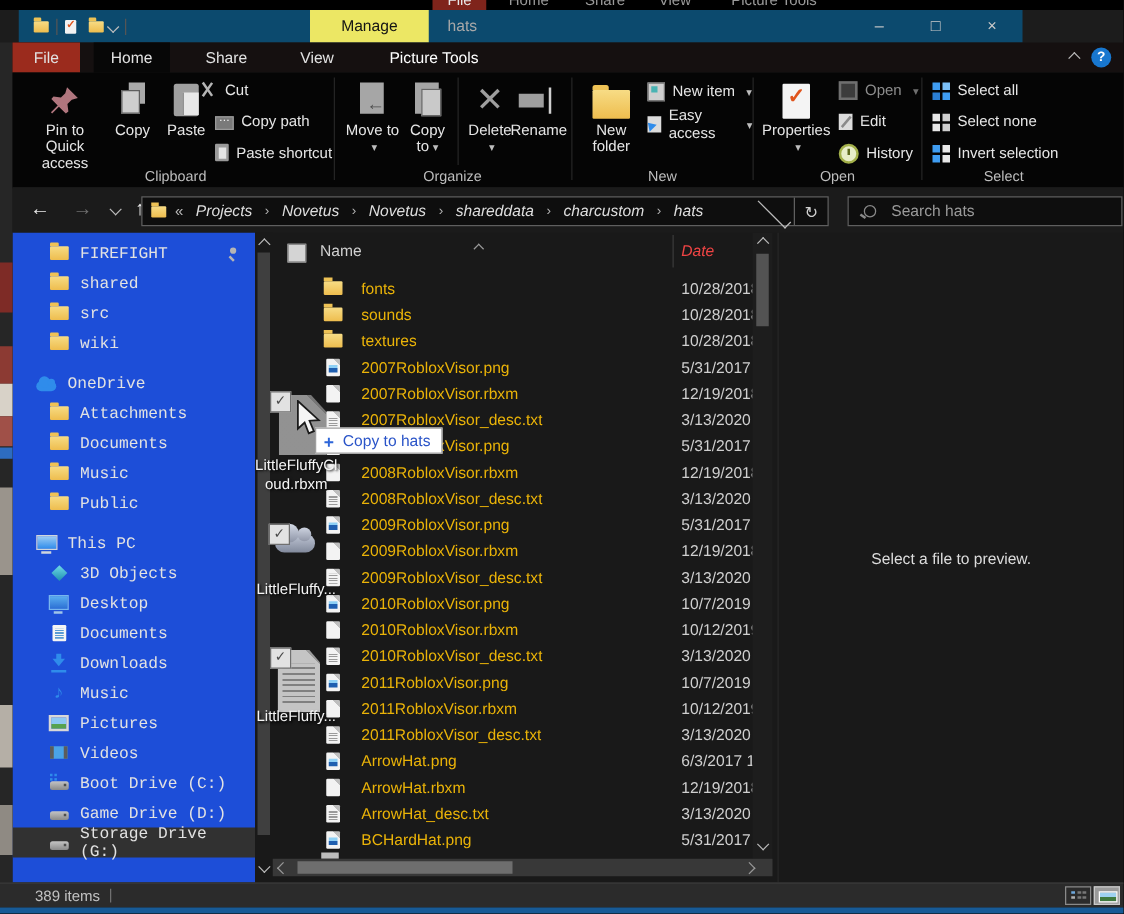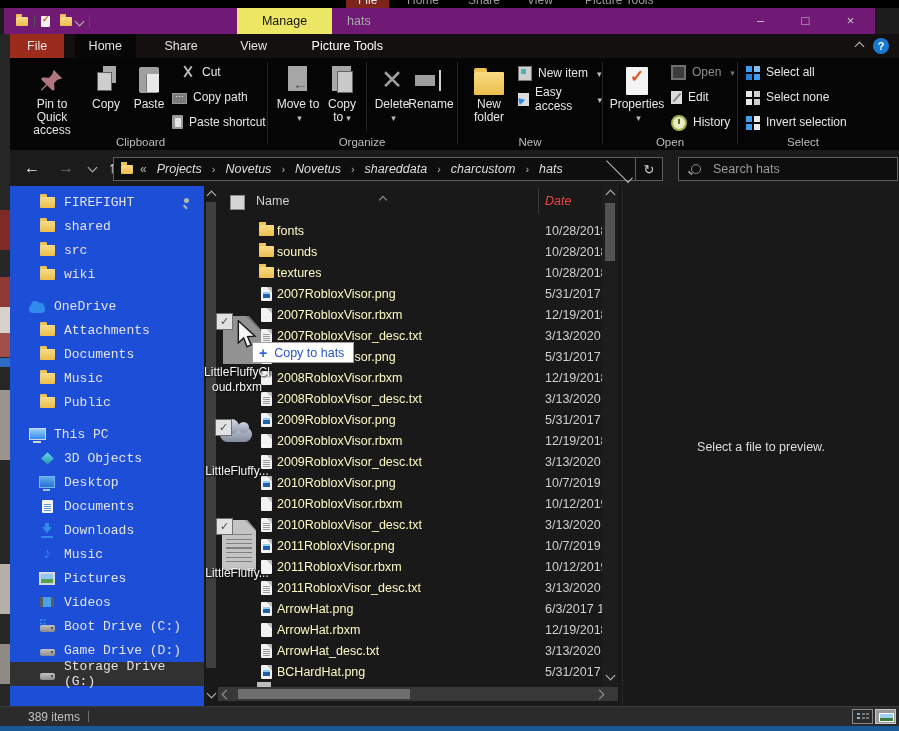--- a/index.html
+++ b/index.html
@@ -3,21 +3,21 @@
 <meta charset="utf-8">
 <style>
   html,body{margin:0;padding:0;background:#000;}
   .screen{position:relative;width:899px;height:731px;background:#1c1c1c;overflow:hidden;
           font-family:"Liberation Sans",sans-serif;-webkit-font-smoothing:antialiased;}
   
   .top-strip{position:absolute;left:0;top:0;width:899px;height:8px;background:#000;overflow:hidden;z-index:5;}
   .frag{position:absolute;top:-7px;font-size:12px;color:#9a9a9a;white-space:nowrap;}
   .frag-red{background:#7f241b;color:#e8e8e8;padding:0 12px;height:15px;line-height:15px;}
   
-  .titlebar{position:absolute;left:4px;top:8px;width:871px;height:26px;background:#701a75;z-index:4;}
+  .titlebar{position:absolute;left:15px;top:8px;width:803px;height:26px;background:#0c4a6e;z-index:4;}
   .qat{position:absolute;left:12px;top:0;height:26px;display:flex;align-items:center;}
   .qat .sep{width:1px;height:13px;background:#555;margin:0 6px;}
   .qfolder{width:12px;height:9px;background:linear-gradient(#f7dc85,#eebd4e);border-radius:1px;position:relative;}
   .qfolder::before{content:"";position:absolute;left:0;top:-3px;width:6px;height:3px;background:#eec255;border-radius:1px 1px 0 0;}
   .qprop{width:9px;height:11px;background:#f2f2f2;border-radius:1px;position:relative;}
   .qprop::after{content:"✓";position:absolute;left:1px;top:-2px;color:#e0541c;font-size:9px;font-weight:bold;}
   .qchev{margin-left:4px;}
   .chev{display:inline-block;width:6px;height:6px;border-right:1.5px solid #bdbdbd;border-bottom:1.5px solid #bdbdbd;}
   .chev-down{transform:rotate(45deg);}
   .chev-up{transform:rotate(-135deg);}
@@ -151,21 +151,21 @@
   .filelist{position:absolute;left:218px;top:186px;width:404px;height:520px;background:#191919;}
   .col-check{position:absolute;left:12px;top:9px;width:13px;height:13px;background:#d4d4d4;border:1px solid #8a8a8a;}
   .col-name{position:absolute;left:38px;top:8px;font-size:12.5px;color:#d0d0d0;}
   .sort-caret{position:absolute;left:162px;top:3px;}
   .sort-caret .chev{width:5px;height:5px;border-color:#9a9a9a;}
   .col-sep{position:absolute;left:320px;top:2px;width:1px;height:26px;background:#3a3a3a;}
   .col-date{position:absolute;left:327px;top:8px;font-size:12.5px;color:#ef4444;font-style:italic;}
   .rows{position:absolute;left:0;top:34px;width:384px;}
   .frow{height:21px;position:relative;display:flex;align-items:center;}
   .f-ic{margin-left:39px;width:18px;display:flex;justify-content:center;flex:none;position:relative;}
-  .f-name{margin-left:2px;font-size:12.5px;color:#fef9c3;white-space:nowrap;overflow:hidden;max-width:250px;}
+  .f-name{margin-left:14px;font-size:12.5px;color:#eab308;white-space:nowrap;overflow:hidden;max-width:250px;}
   .f-date{position:absolute;left:327px;font-size:12.5px;color:#cfcfcf;white-space:nowrap;width:57px;overflow:hidden;}
   .f-folder{width:15px;height:11px;background:linear-gradient(#f7dc85,#eebd4e);border-radius:1px;position:relative;}
   .f-folder::before{content:"";position:absolute;left:0;top:-3px;width:7px;height:3px;background:#eec255;}
   .pg{width:11px;height:14px;background:linear-gradient(225deg,#bdbdbd 4px,#f3f3f3 4px);position:relative;border-radius:1px;}
   .f-image-png::after{content:"";position:absolute;left:2px;top:5px;width:7px;height:6px;background:linear-gradient(#8ed0f5 40%,#1f5fb0 40%);}
   .f-text-file::after{content:"";position:absolute;left:2px;right:2px;top:4px;height:8px;
       background:repeating-linear-gradient(#0000 0 1px,#9a9a9a 1px 2px);}
   .partial-row{position:absolute;left:39px;top:496px;width:14px;height:5px;background:#bdbdbd;}
   .vscroll{position:absolute;left:384px;top:0;width:16px;height:501px;background:#1d1d1d;}
   .vscroll .thumb{position:absolute;left:3px;top:17px;width:10px;height:58px;background:#535353;}
@@ -280,21 +280,21 @@
             <span class="bi-copy"></span>
           </span>
         <span>Copy</span>
       </div>
       <div class="bigbtn" style="left:114px;width:42px;">
         <span class="bicon">
             <span class="bi-paste"></span>
           </span>
         <span>Paste</span>
       </div>
-      <div class="smbtn" style="left:166px;top:4px;align-items:center;">
+      <div class="smbtn" style="left:144px;top:4px;align-items:center;">
         <span class="ri ri-cut"></span>
         <span>Cut</span>
       </div>
       <div class="smbtn" style="left:158px;top:29px;">
         <span class="ri ri-copypath"></span>
         <span>Copy path</span>
       </div>
       <div class="smbtn" style="left:158px;top:54px;">
         <span class="ri ri-pasteshort"></span>
         <span>Paste shortcut</span>

